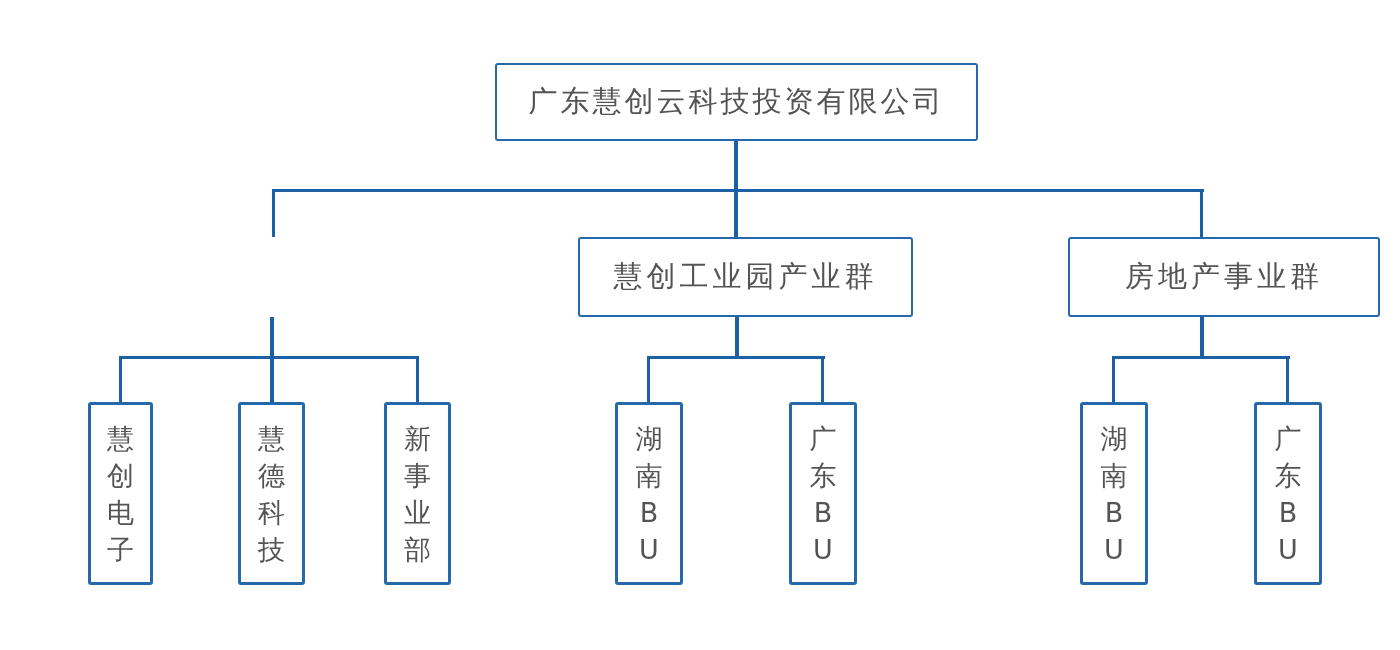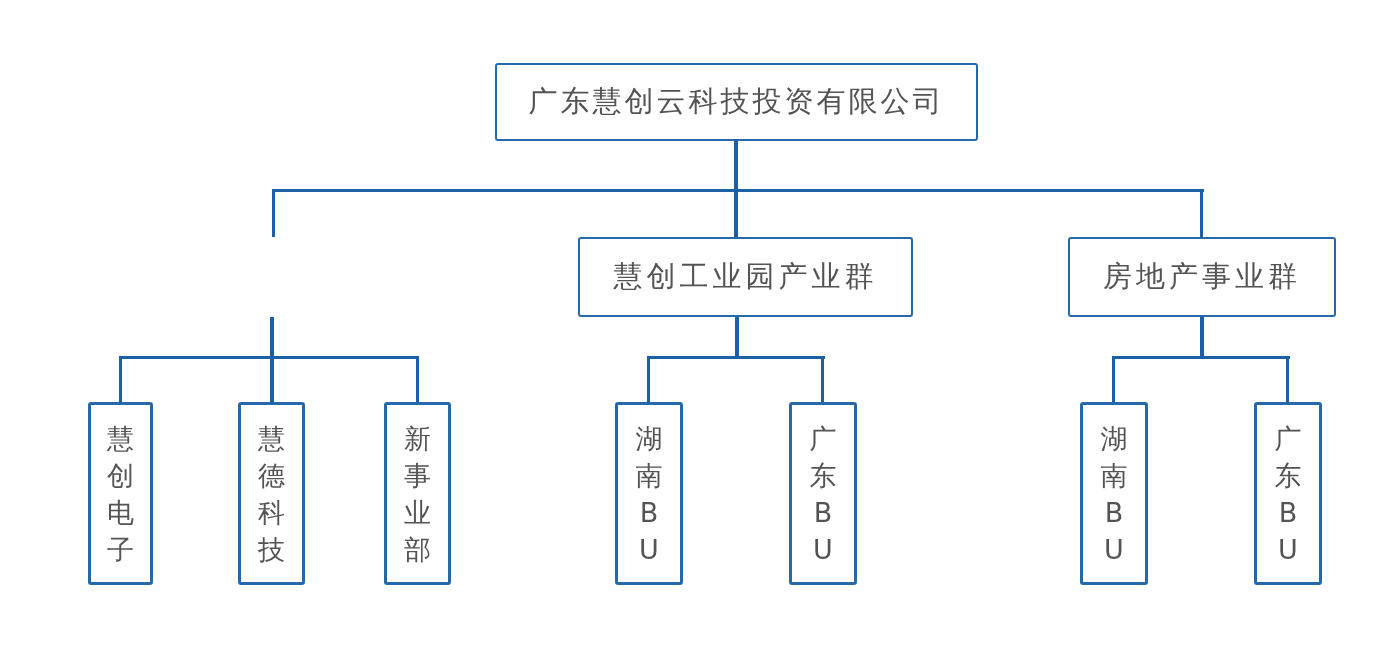--- a/index.html
+++ b/index.html
@@ -36,21 +36,21 @@
   .node-root {
     left: 495px; top: 63px; width: 483px; height: 78px;
     font-size: 29px; letter-spacing: 3px;
   }
   .node-group {
     top: 237px; height: 80px;
     font-size: 29px; letter-spacing: 4px;
   }
   .g1 { left: 67px;   width: 414px; }
   .g2 { left: 554px;  width: 335px; margin-left: 24px; }
-  .g3 { left: 1068px; width: 268px; text-align: right; }
+  .g3 { left: 1068px; width: 312px; text-align: right; }
 
   .node-child {
     top: 402px; height: 183px;
     border-width: 3px;
     font-size: 27px;
   }
   .c11 { left: 88px;   width: 65px; }
   .c12 { left: 238px;  width: 67px; }
   .c13 { left: 384px;  width: 67px; }
   .c21 { left: 615px;  width: 68px; }

